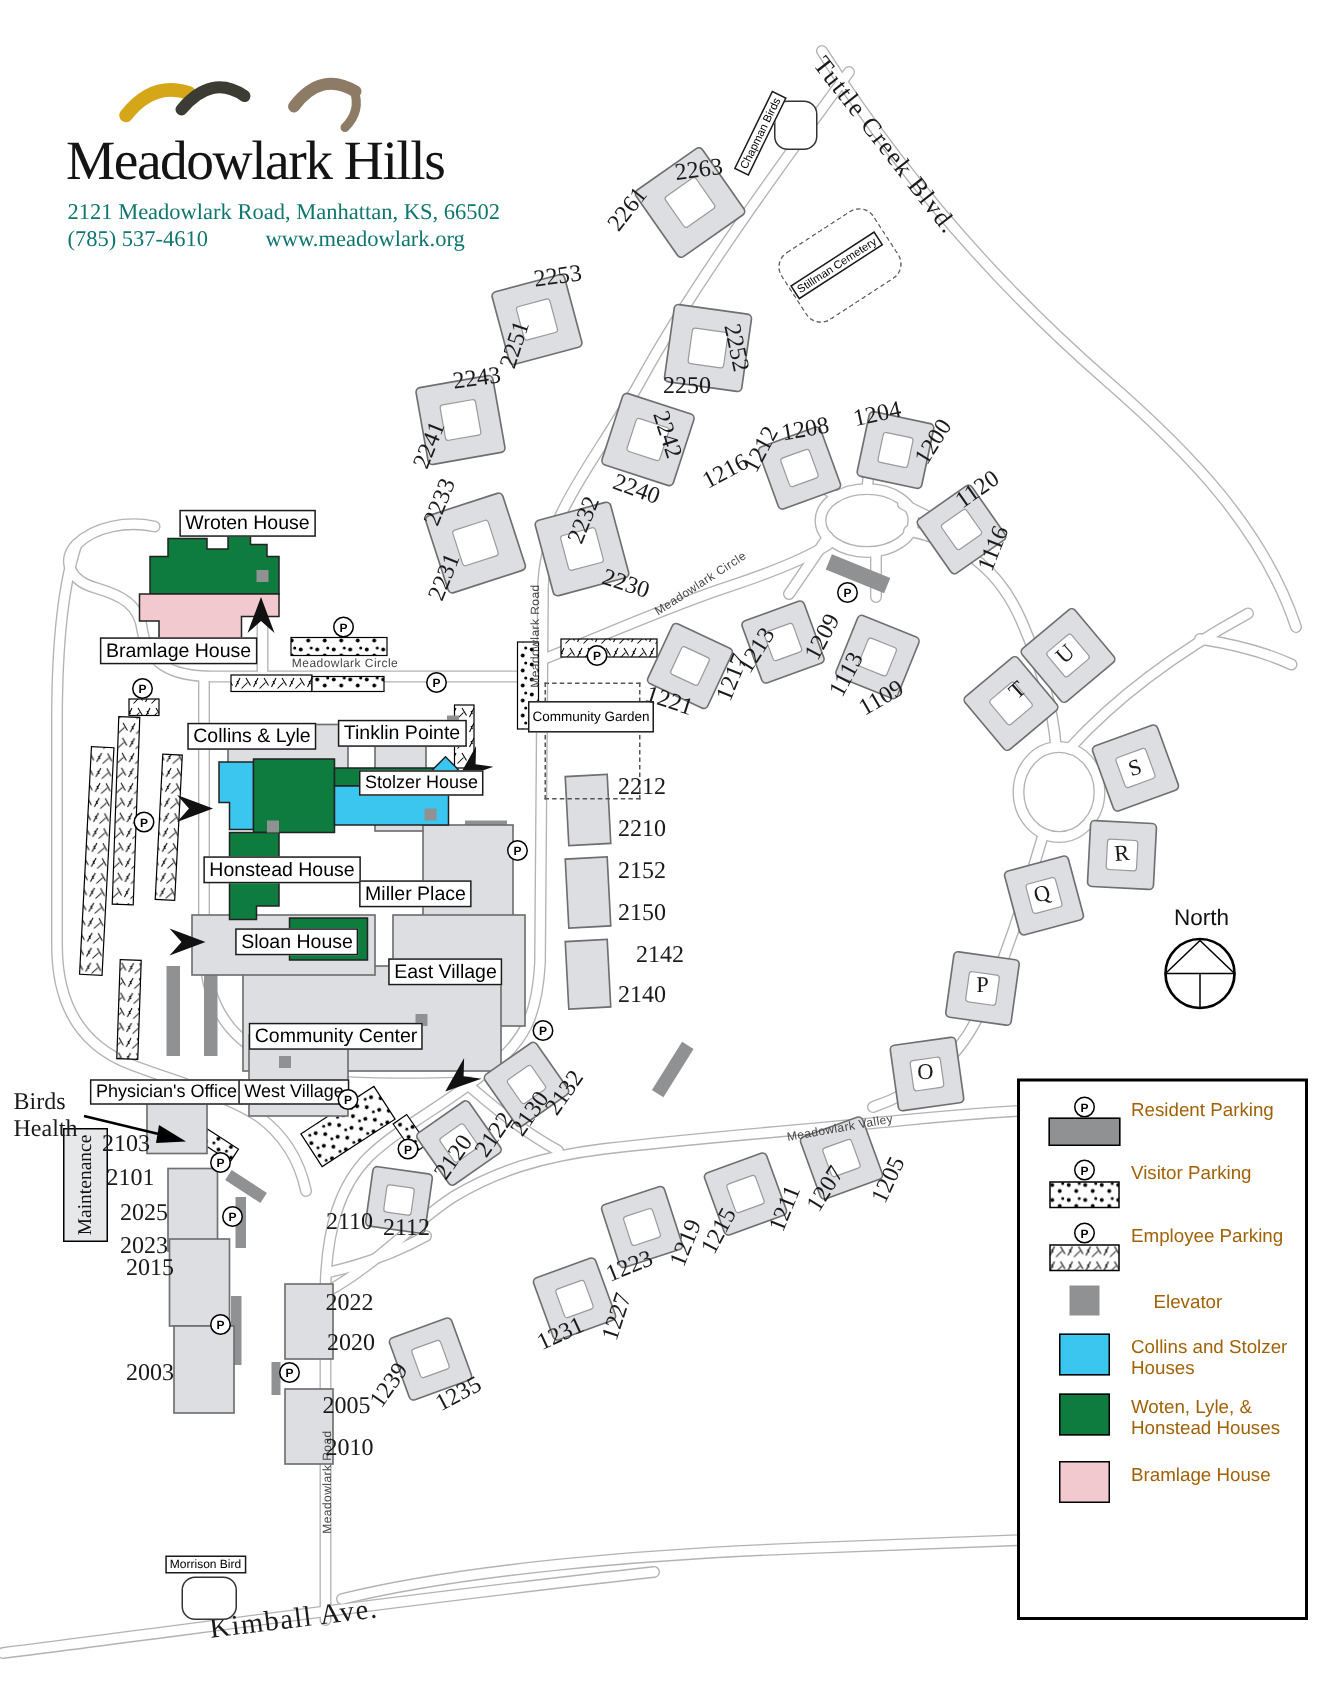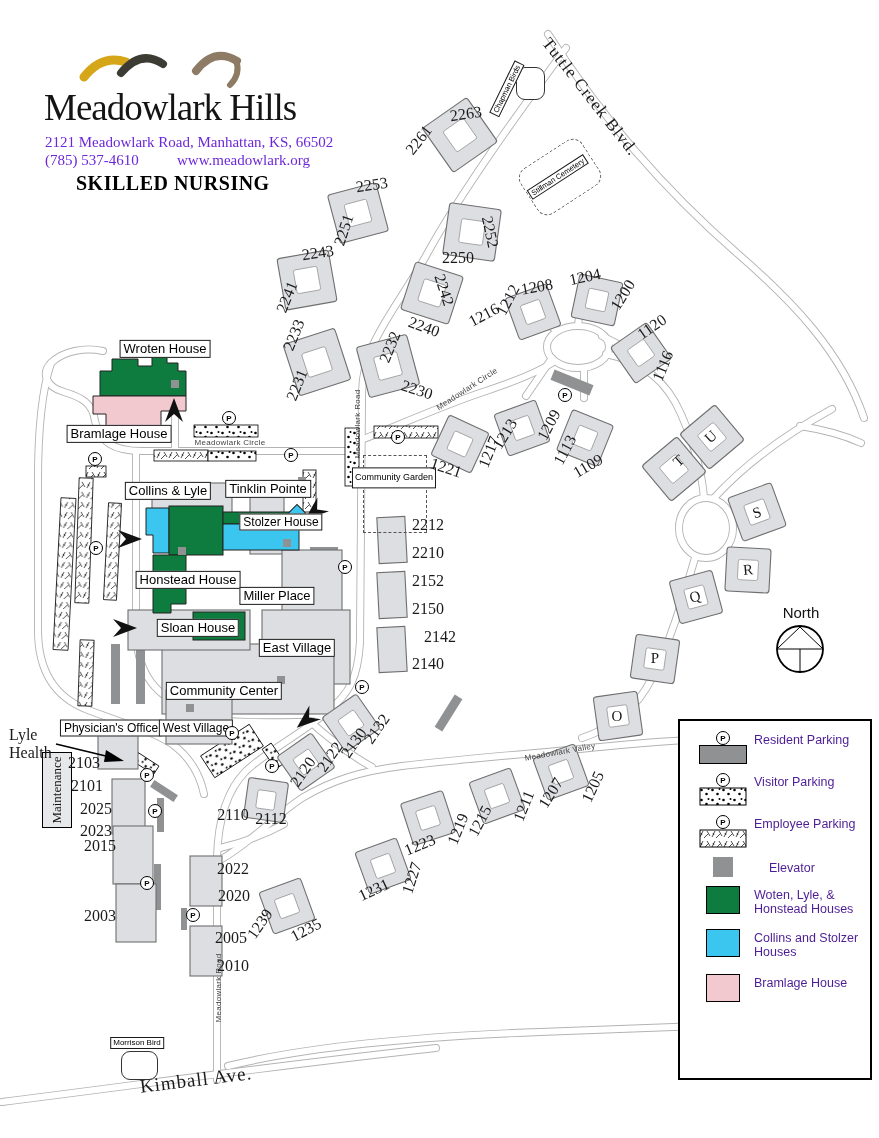--- a/index.html
+++ b/index.html
@@ -4,21 +4,21 @@
 <style>
   html,body{margin:0;padding:0;background:#fff;}
   #page{position:relative;width:879px;height:1138px;background:#fff;overflow:hidden;
         font-family:"Liberation Sans",sans-serif;color:#111;}
   #mapsvg{position:absolute;left:0;top:0;z-index:1;}
   #labels{position:absolute;left:0;top:0;width:879px;height:1138px;z-index:2;pointer-events:none;}
   .abs{position:absolute;}
   .ctr{transform:translate(-50%,-50%);}
   
   .logo-title{font-family:"Liberation Serif",serif;font-size:37px;letter-spacing:-1px;color:#141414;}
-  .addr{font-family:"Liberation Serif",serif;font-size:15px;color:#6d28d9;}
+  .addr{font-family:"Liberation Serif",serif;font-size:15px;color:#0f766e;}
   .subtitle{font-family:"Liberation Serif",serif;font-size:20px;font-weight:bold;letter-spacing:.5px;color:#000;}
   
   .num{font-family:"Liberation Serif",serif;font-size:16px;color:#1a1a1a;white-space:nowrap;}
   .letter{font-family:"Liberation Serif",serif;font-size:15px;color:#1a1a1a;}
   .lbl-box{background:#fff;border:1px solid #1a1a1a;padding:0 3px;font-size:13px;white-space:nowrap;color:#000;line-height:1.25;}
   .lbl-sm{font-size:12px;}
   .lbl-xs{font-size:9px;padding:4px 2px;}
   .lbl-tiny{font-size:7.5px;padding:0 2px;border-width:.8px;}
   .street-serif{font-family:"Liberation Serif",serif;font-size:17px;color:#1a1a1a;white-space:nowrap;letter-spacing:1px;}
   .road-small{font-size:8px;color:#444;white-space:nowrap;letter-spacing:.3px;}
@@ -26,21 +26,21 @@
   .serif-note{font-family:"Liberation Serif",serif;font-size:16px;color:#1a1a1a;line-height:1.1;}
   .maint-box{border:1px solid #000;background:#e7e8ea;display:flex;align-items:center;justify-content:center;}
   .maint-txt{font-family:"Liberation Serif",serif;font-size:13px;transform:rotate(-90deg);white-space:nowrap;}
   .round-feat{border:1.4px solid #333;border-radius:9px;background:#fff;}
   .dash-feat{border:1.3px dashed #666;border-radius:12px;background:#fff;}
   .north-lbl{font-size:15px;color:#111;}
   
   #legend{position:absolute;left:678px;top:719px;width:194px;height:361px;background:#fff;border:2px solid #000;z-index:3;box-sizing:border-box;padding:10px 0 0 12px;}
   .leg-row{display:flex;align-items:flex-start;margin-bottom:9px;}
   .leg-swatch-col{width:62px;display:flex;flex-direction:column;align-items:center;flex:none;}
-  .leg-text{font-size:12.5px;line-height:1.15;color:#4c1d95;padding-top:2px;width:110px;}
+  .leg-text{font-size:12.5px;line-height:1.15;color:#a16207;padding-top:2px;width:110px;}
   .leg-rect{width:46px;height:17px;border:1px solid #000;}
   .leg-sq{width:20px;height:20px;}
   .leg-color{width:32px;height:26px;border:1px solid #000;}
 </style>
 </head>
 <body>
 
 <div id="page">
 
   <svg id="mapsvg" width="879" height="1138" viewBox="0 0 879 1138">
@@ -303,42 +303,41 @@
       <path d="M800,649 L800,672" stroke-width="1"></path>
     </g>
   </svg>
 
   <div id="labels">
 
     <div class="abs logo-title" style="left:44px;top:86px;">Meadowlark Hills</div>
     <div class="abs addr" style="left:45px;top:134px;">2121 Meadowlark Road, Manhattan, KS, 66502</div>
     <div class="abs addr" style="left:45px;top:152px;">(785) 537-4610</div>
     <div class="abs addr" style="left:177px;top:152px;">www.meadowlark.org</div>
-    <div class="abs subtitle" style="left:76px;top:172px;">SKILLED NURSING</div>
 
     <div class="abs ctr street-serif" style="left:590px;top:97px;transform:translate(-50%,-50%) rotate(52deg);font-size:17px;">Tuttle Creek Blvd.</div>
     <div class="abs ctr street-serif" style="left:196px;top:1080px;transform:translate(-50%,-50%) rotate(-7deg);font-size:19px;">Kimball Ave.</div>
     <div class="abs ctr road-small" style="left:357px;top:424px;transform:translate(-50%,-50%) rotate(-90deg);">Meadowlark Road</div>
     <div class="abs ctr road-small" style="left:218px;top:988px;transform:translate(-50%,-50%) rotate(-90deg);">Meadowlark Road</div>
     <div class="abs ctr road-small" style="left:230px;top:442px;">Meadowlark Circle</div>
     <div class="abs ctr road-small" style="left:467px;top:389px;transform:translate(-50%,-50%) rotate(-33deg);">Meadowlark Circle</div>
     <div class="abs ctr road-small" style="left:560px;top:752px;transform:translate(-50%,-50%) rotate(-10deg);">Meadowlark Valley</div>
 
     <div class="abs round-feat" style="left:516px;top:67px;width:27px;height:31px;"></div>
     <div class="abs ctr lbl-box lbl-tiny" style="left:507px;top:89px;transform:translate(-50%,-50%) rotate(-64deg);">Chapman Birds</div>
     <div class="abs dash-feat" style="left:523px;top:150px;width:72px;height:52px;transform:rotate(-33deg);background:transparent;"></div>
     <div class="abs ctr lbl-box lbl-tiny" style="left:558px;top:177px;transform:translate(-50%,-50%) rotate(-33deg);">Stillman Cemetery</div>
     <div class="abs round-feat" style="left:121px;top:1051px;width:35px;height:27px;"></div>
     <div class="abs ctr lbl-box lbl-tiny" style="left:137px;top:1043px;font-size:8px;">Morrison Bird</div>
     <div class="abs" style="left:363px;top:455px;width:62px;height:76px;border:1.3px dashed #555;"></div>
     <div class="abs ctr lbl-box lbl-xs" style="left:394px;top:478px;">Community Garden</div>
     <div class="abs maint-box" style="left:42px;top:752px;width:28px;height:74px;">
       <span class="maint-txt">Maintenance</span>
     </div>
-    <div class="abs serif-note" style="left:9px;top:726px;">Lyle</div>
+    <div class="abs serif-note" style="left:9px;top:726px;">Birds</div>
     <div class="abs serif-note" style="left:9px;top:744px;">Health</div>
 
     <div class="abs ctr north-lbl" style="left:801px;top:612px;">North</div>
 
     <div id="gen-labels">
         <div class="abs num" style="left: 466px; top: 114px; transform: translate(-50%, -50%) rotate(-8deg);">2263</div>
         <div class="abs num" style="left: 419px; top: 140px; transform: translate(-50%, -50%) rotate(-52deg);">2261</div>
         <div class="abs num" style="left: 372px; top: 185px; transform: translate(-50%, -50%) rotate(-8deg);">2253</div>
         <div class="abs num" style="left: 344px; top: 230px; transform: translate(-50%, -50%) rotate(-72deg);">2251</div>
         <div class="abs num" style="left: 490px; top: 232px; transform: translate(-50%, -50%) rotate(78deg);">2252</div>
@@ -457,32 +456,32 @@
           </svg>
       </div>
       <div class="leg-text">Employee Parking</div>
     </div>
     <div class="leg-row" style="margin-top:4px;gap:15px;">
       <div class="leg-swatch-col">
           <div class="leg-sq" style="background:var(--parking-gray);"></div>
         </div>
       <div class="leg-text" style="padding-top:4px;">Elevator</div>
     </div>
+    <div class="leg-row" style="margin-top:12px;">
+      <div class="leg-swatch-col">
+          <div class="leg-color" style="background:var(--cyan);"></div>
+        </div>
+      <div class="leg-text">Collins and Stolzer Houses</div>
+    </div>
     <div class="leg-row" style="margin-top:6px;">
       <div class="leg-swatch-col">
           <div class="leg-color" style="background:var(--green);"></div>
         </div>
       <div class="leg-text">Woten, Lyle, &amp; Honstead Houses</div>
     </div>
-    <div class="leg-row" style="margin-top:12px;">
-      <div class="leg-swatch-col">
-          <div class="leg-color" style="background:var(--cyan);"></div>
-        </div>
-      <div class="leg-text">Collins and Stolzer Houses</div>
-    </div>
     <div class="leg-row" style="margin-top:14px;">
       <div class="leg-swatch-col">
           <div class="leg-color" style="background:var(--pink);"></div>
         </div>
       <div class="leg-text">Bramlage House</div>
     </div>
   </div>
 </div>
 
 </body></html>

